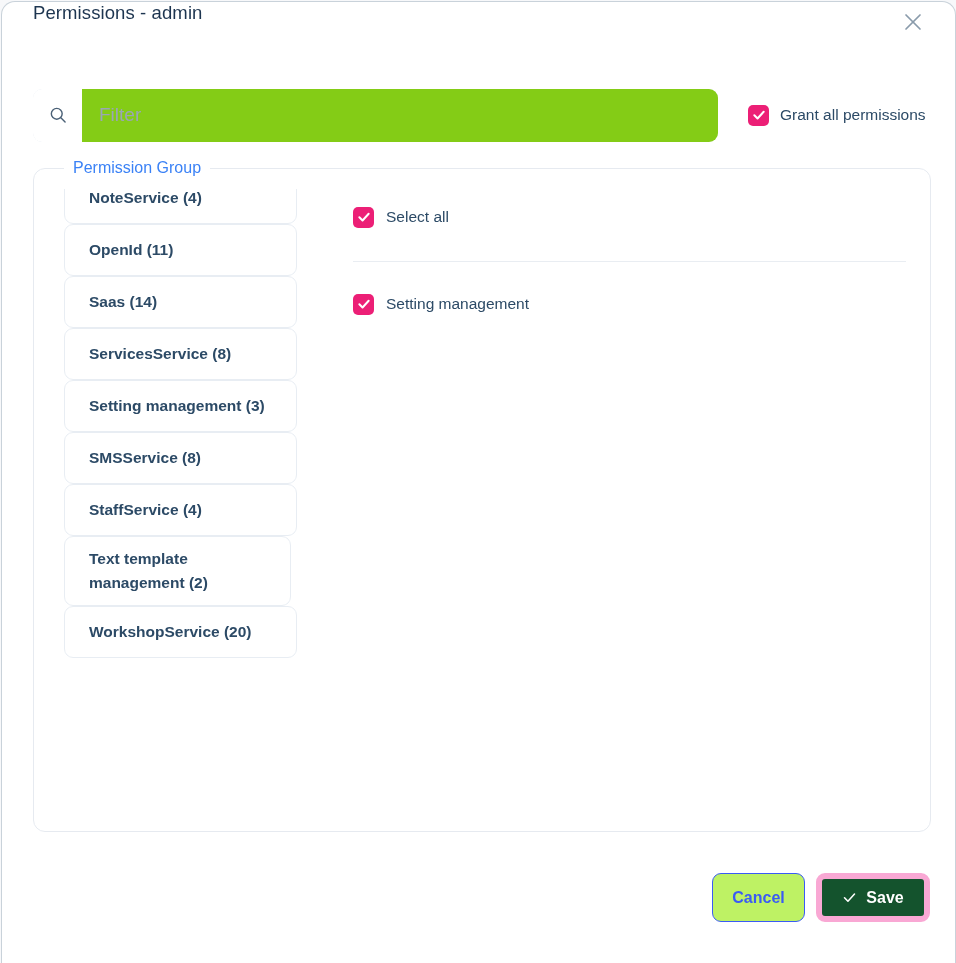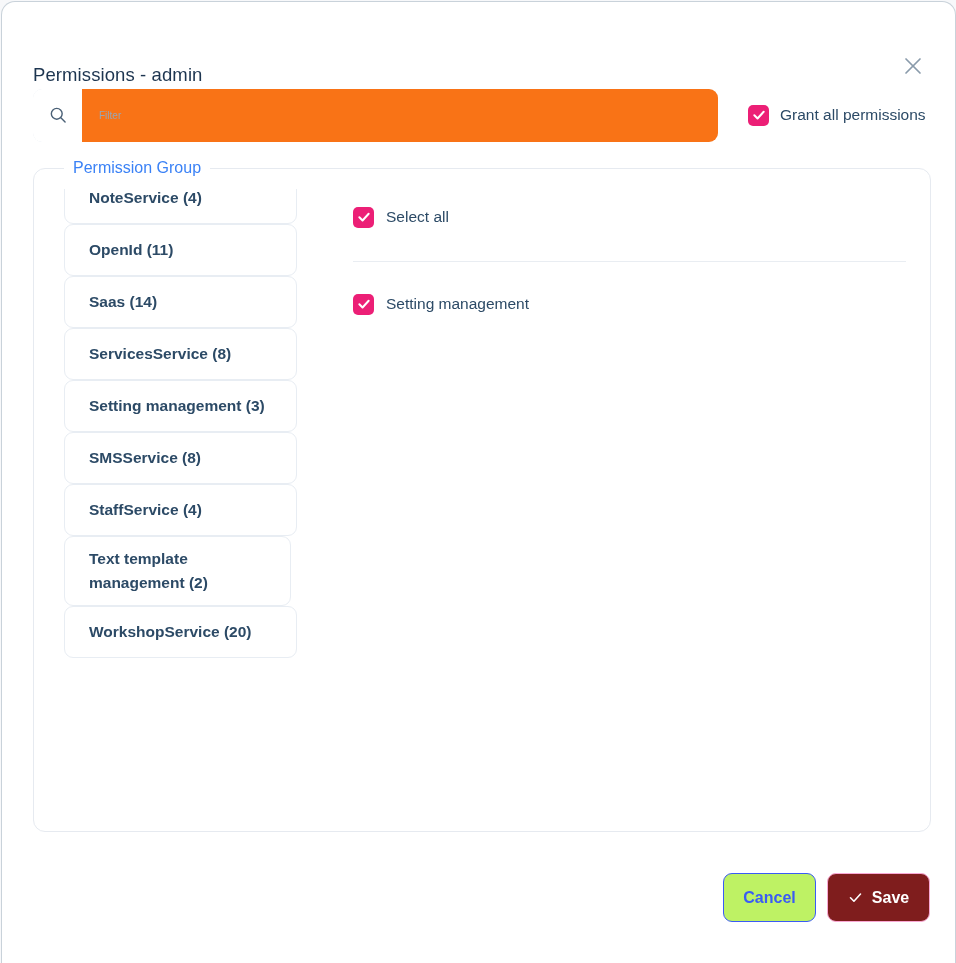--- a/index.html
+++ b/index.html
@@ -25,21 +25,21 @@
     border-bottom: none;
     display: flex;
     flex-direction: column;
   }
 
   
   .dialog-header {
     height: 84px;
     flex: 0 0 84px;
     display: flex;
-    align-items: flex-end;
+    align-items: flex-start;
     justify-content: space-between;
     padding: 0 22px 0 31px;
   }
   .dialog-title {
     font-size: 18.5px;
     color: #1d3550;
     letter-spacing: .1px;
     white-space: nowrap;
   }
   .close-btn {
@@ -80,23 +80,23 @@
     align-items: center;
     justify-content: center;
     border-top-left-radius: 9px;
     border-bottom-left-radius: 9px;
   }
   .search-icon-box svg { display: block; }
   .filter-input {
     flex: 1;
     border: none;
     outline: none;
-    background: #f97316;
+    background: #84cc16;
     font-family: "Liberation Sans", sans-serif;
-    font-size: 10px;
+    font-size: 19px;
     color: #1d3550;
     padding: 0 5px 0 17px;
     caret-color: #1d3550;
   }
   .filter-input::placeholder { color: #9aa6b4; opacity: 1; }
 
   .grant-wrap {
     display: flex;
     align-items: center;
     gap: 11px;
@@ -217,23 +217,23 @@
     justify-content: center;
     gap: 9px;
   }
   .btn-cancel {
     width: 93px;
     background: #bef264;
     border: 1px solid #3a5bf5;
     color: #3a5bf5;
   }
   .btn-save {
-    width: 103px;
-    background: #7f1d1d;
-    border: 1px solid #f9a8d4;
+    width: 114px;
+    background: #14532d;
+    border: 6px solid #f9a8d4;
     color: #ffffff;
   }
   .btn-save svg { display: block; }
 </style>
 </head>
 <body>
 
 <div class="dialog">
 
   <div class="dialog-header">

